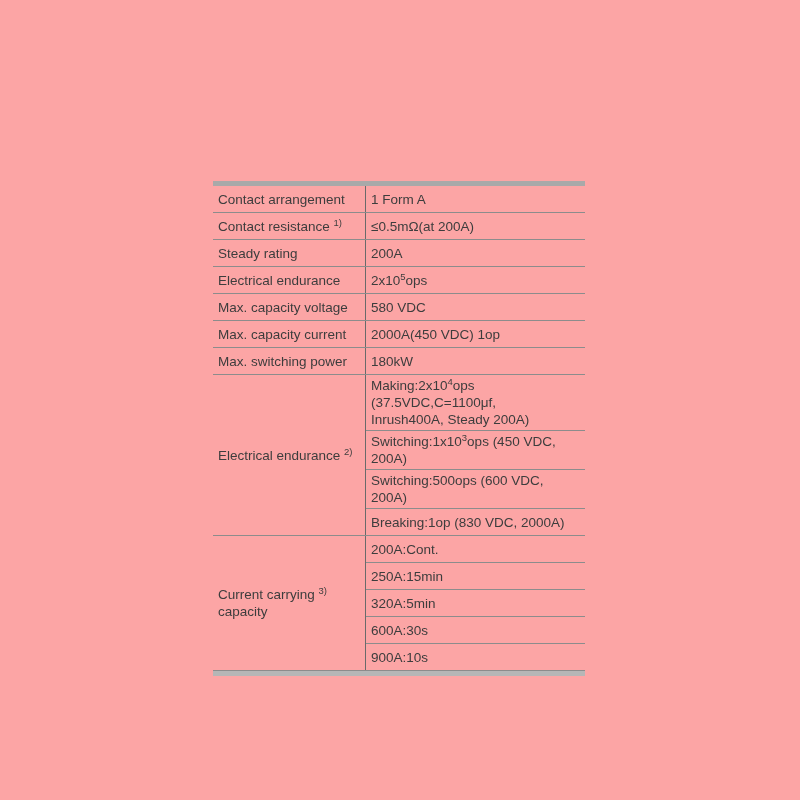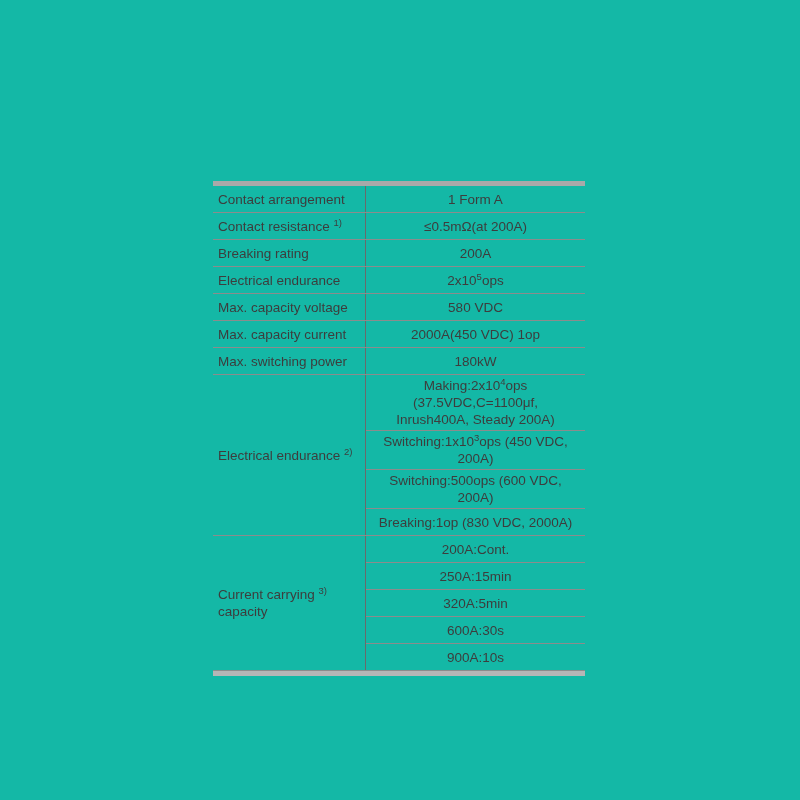--- a/index.html
+++ b/index.html
@@ -37,48 +37,48 @@
     padding: 2px 5px;
     height: 22px;
   }
   td.label-cell {
     width: 142px;
     border-right: 1px solid var(--col-divider, #6a6a6a);
     text-align: left;
     padding-left: 6px;
   }
   td.value-cell {
-    text-align: center;
+    text-align: left;
     padding-right: 5px;
   }
   tr:last-child td {
     border-bottom: 1px solid var(--row-line, #8c8c8c);
   }
   sup {
     font-size: 9.5px;
     line-height: 0;
   }
 </style>
 </head>
 <body>
 
-<div class="page" style="background: #14b8a6;">
+<div class="page" style="background: #fca5a5;">
   <div class="spec-table-wrap">
     <table class="spec-table">
       <tbody id="spec-body">
           <tr>
             <td class="label-cell" rowspan="1">Contact arrangement</td>
             <td class="value-cell">1 Form A</td>
           </tr>
           <tr>
             <td class="label-cell" rowspan="1">Contact resistance <sup>1)</sup></td>
             <td class="value-cell">≤0.5mΩ(at 200A)</td>
           </tr>
           <tr>
-            <td class="label-cell" rowspan="1">Breaking rating</td>
+            <td class="label-cell" rowspan="1">Steady rating</td>
             <td class="value-cell">200A</td>
           </tr>
           <tr>
             <td class="label-cell" rowspan="1">Electrical endurance</td>
             <td class="value-cell">2x10<sup>5</sup>ops</td>
           </tr>
           <tr>
             <td class="label-cell" rowspan="1">Max. capacity voltage</td>
             <td class="value-cell">580 VDC</td>
           </tr>

